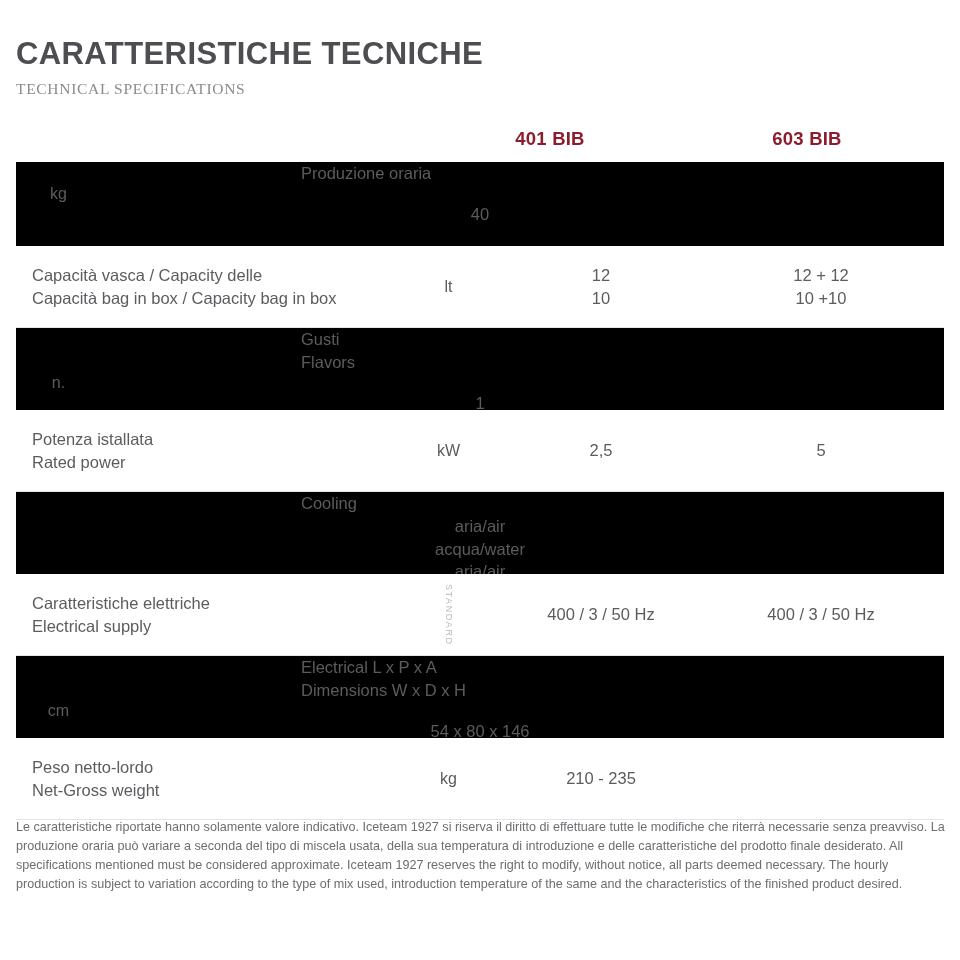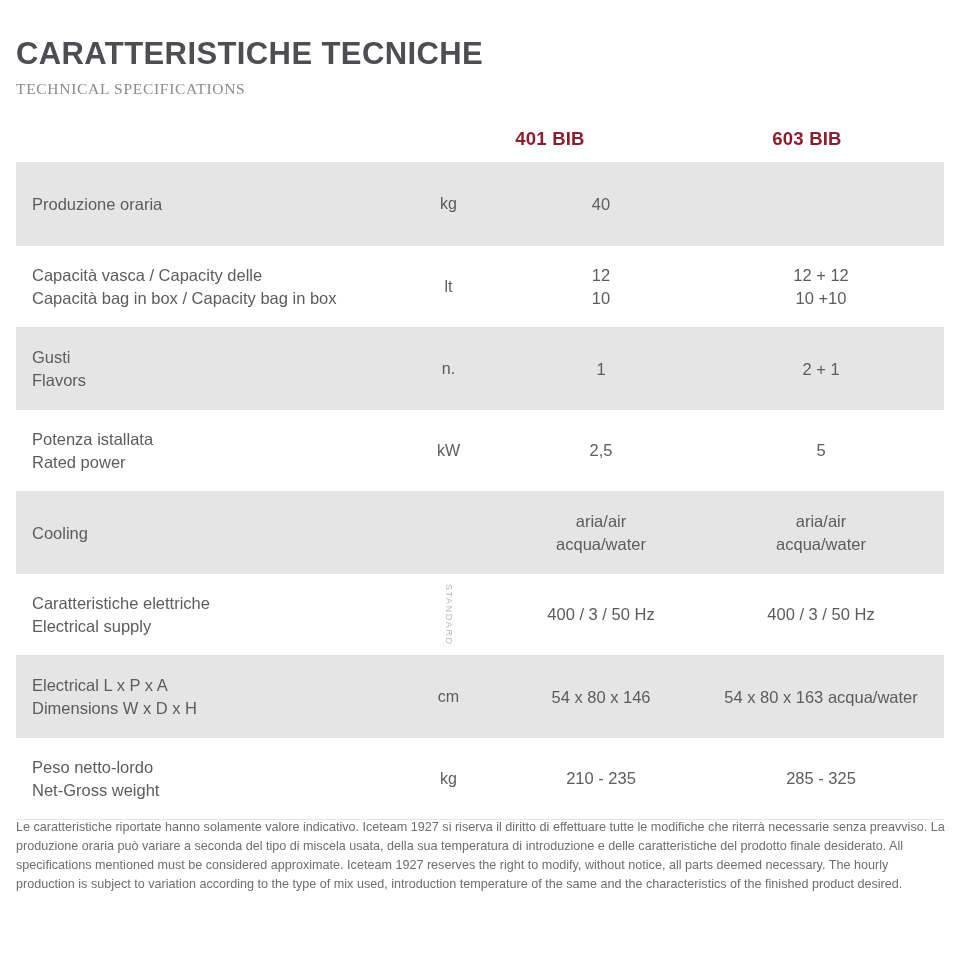--- a/index.html
+++ b/index.html
@@ -78,21 +78,22 @@
   .row {
     position: relative;
     display: flex;
     align-items: center;
     box-sizing: border-box;
     margin: 0 16px;
     padding: 0;
     width: 928px;
   }
   .row.shaded {
-    background: #e5e5e5;
+    background: #000000;
+    flex-direction: column;
   }
   .row.plain {
     background: #ffffff;
     border-bottom: 1px solid #e4e5e7;
   }
 
   .cell-label {
     width: 390px;
     padding-left: 16px;
     box-sizing: border-box;
@@ -257,21 +258,18 @@
       </div>
       <div class="row plain h-2">
         <div class="cell-label">
           <span class="ln">Peso netto-lordo</span>
           <span class="ln">Net-Gross weight</span>
         </div>
         <div class="cell-unit">kg</div>
         <div class="cell-val">
           <span class="ln">210 - 235</span>
         </div>
-        <div class="cell-val">
-          <span class="ln">285 - 325</span>
-        </div>
       </div>
     </div>
 
   <div class="footnote">Le caratteristiche riportate hanno solamente valore indicativo. Iceteam 1927 si riserva il diritto di effettuare tutte le modifiche che riterrà necessarie senza preavviso. La produzione oraria può variare a seconda del tipo di miscela usata, della sua temperatura di introduzione e delle caratteristiche del prodotto finale desiderato. All specifications mentioned must be considered approximate. Iceteam 1927 reserves the right to modify, without notice, all parts deemed necessary. The hourly production is subject to variation according to the type of mix used, introduction temperature of the same and the characteristics of the finished product desired.</div>
 
 </div>
 
 </body></html>

